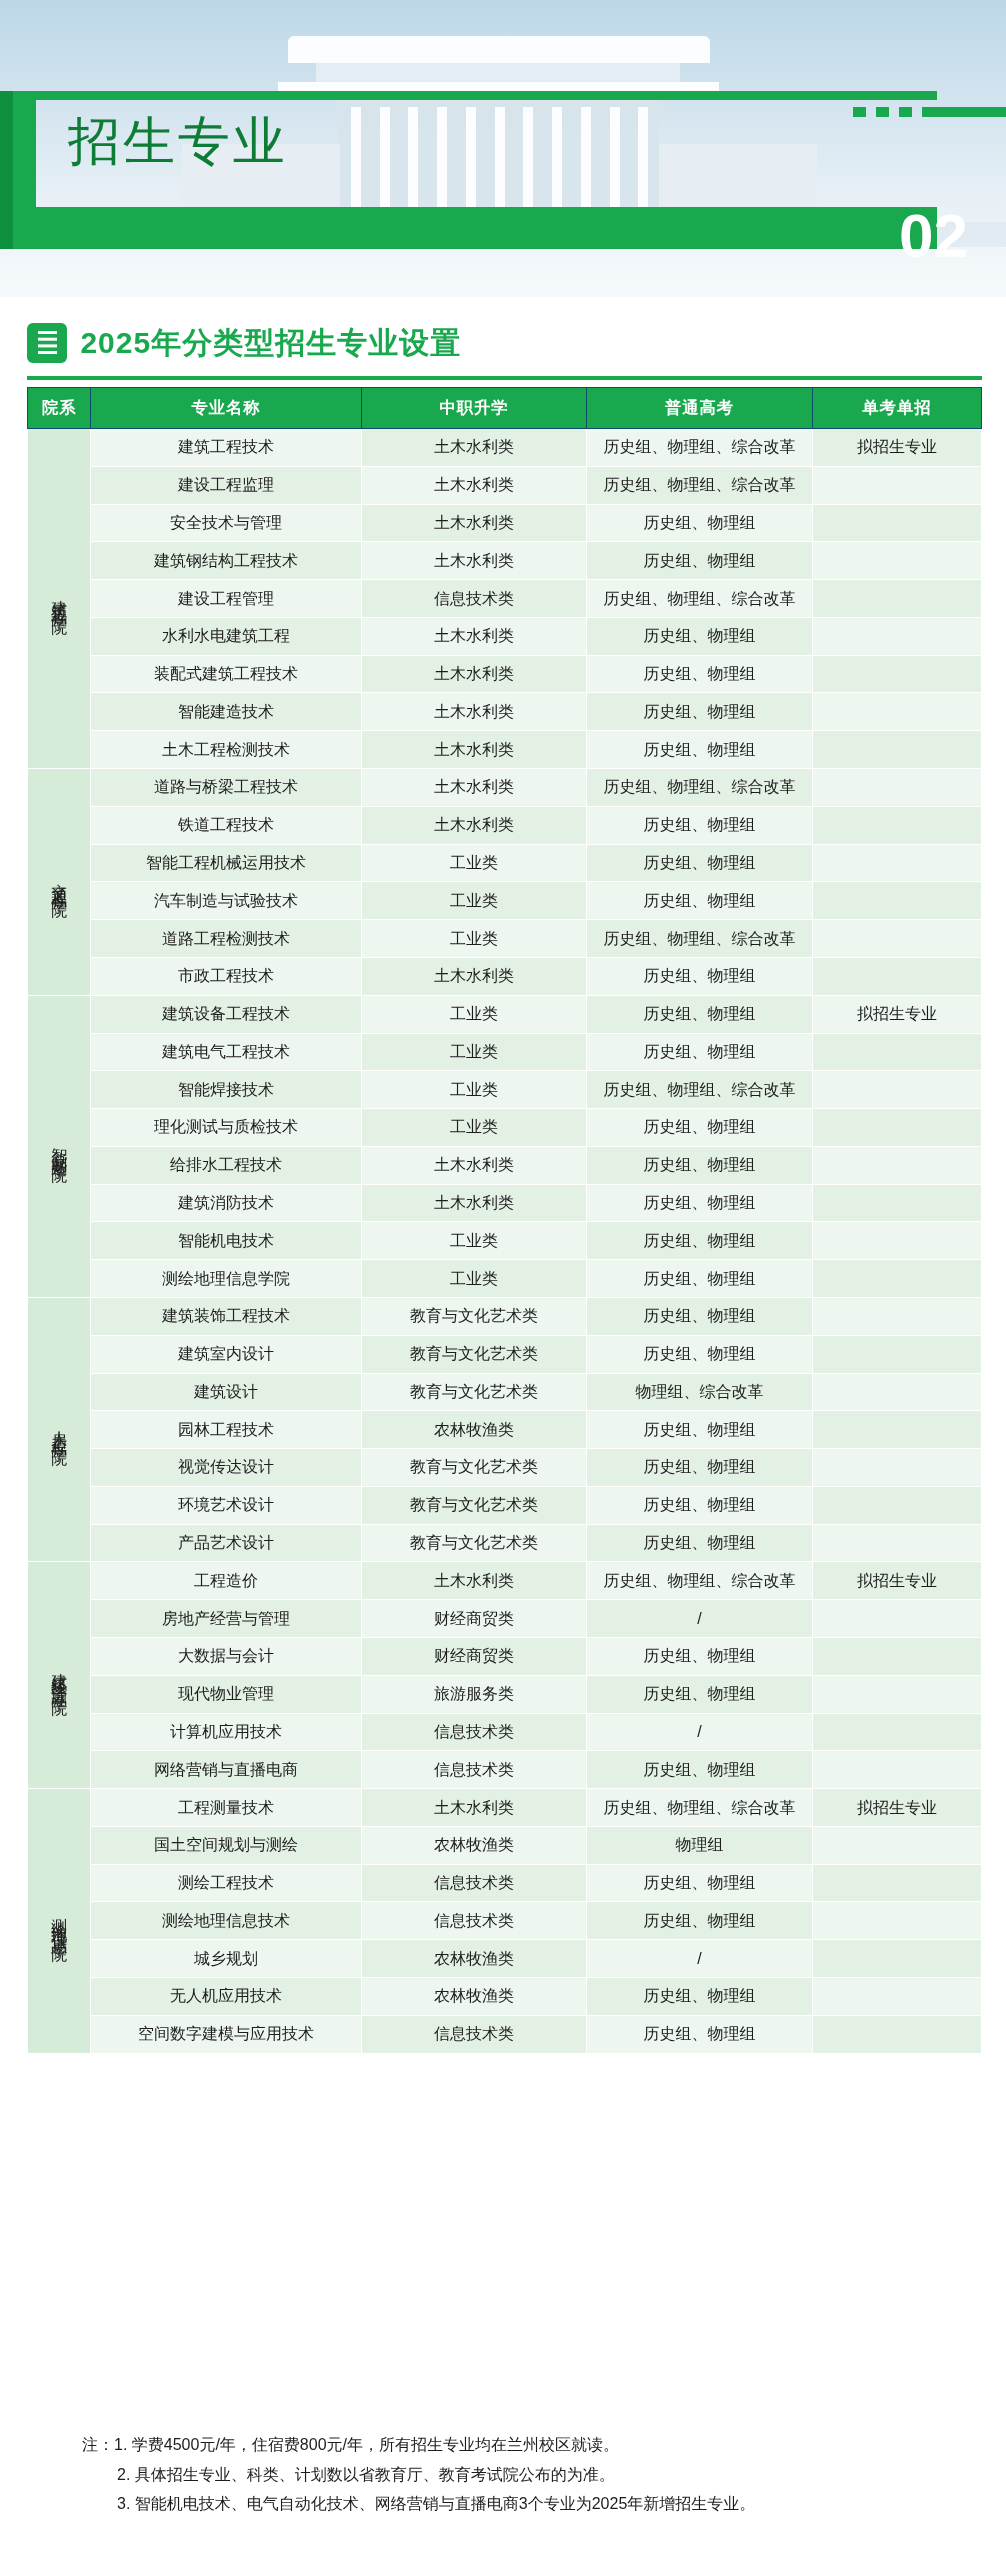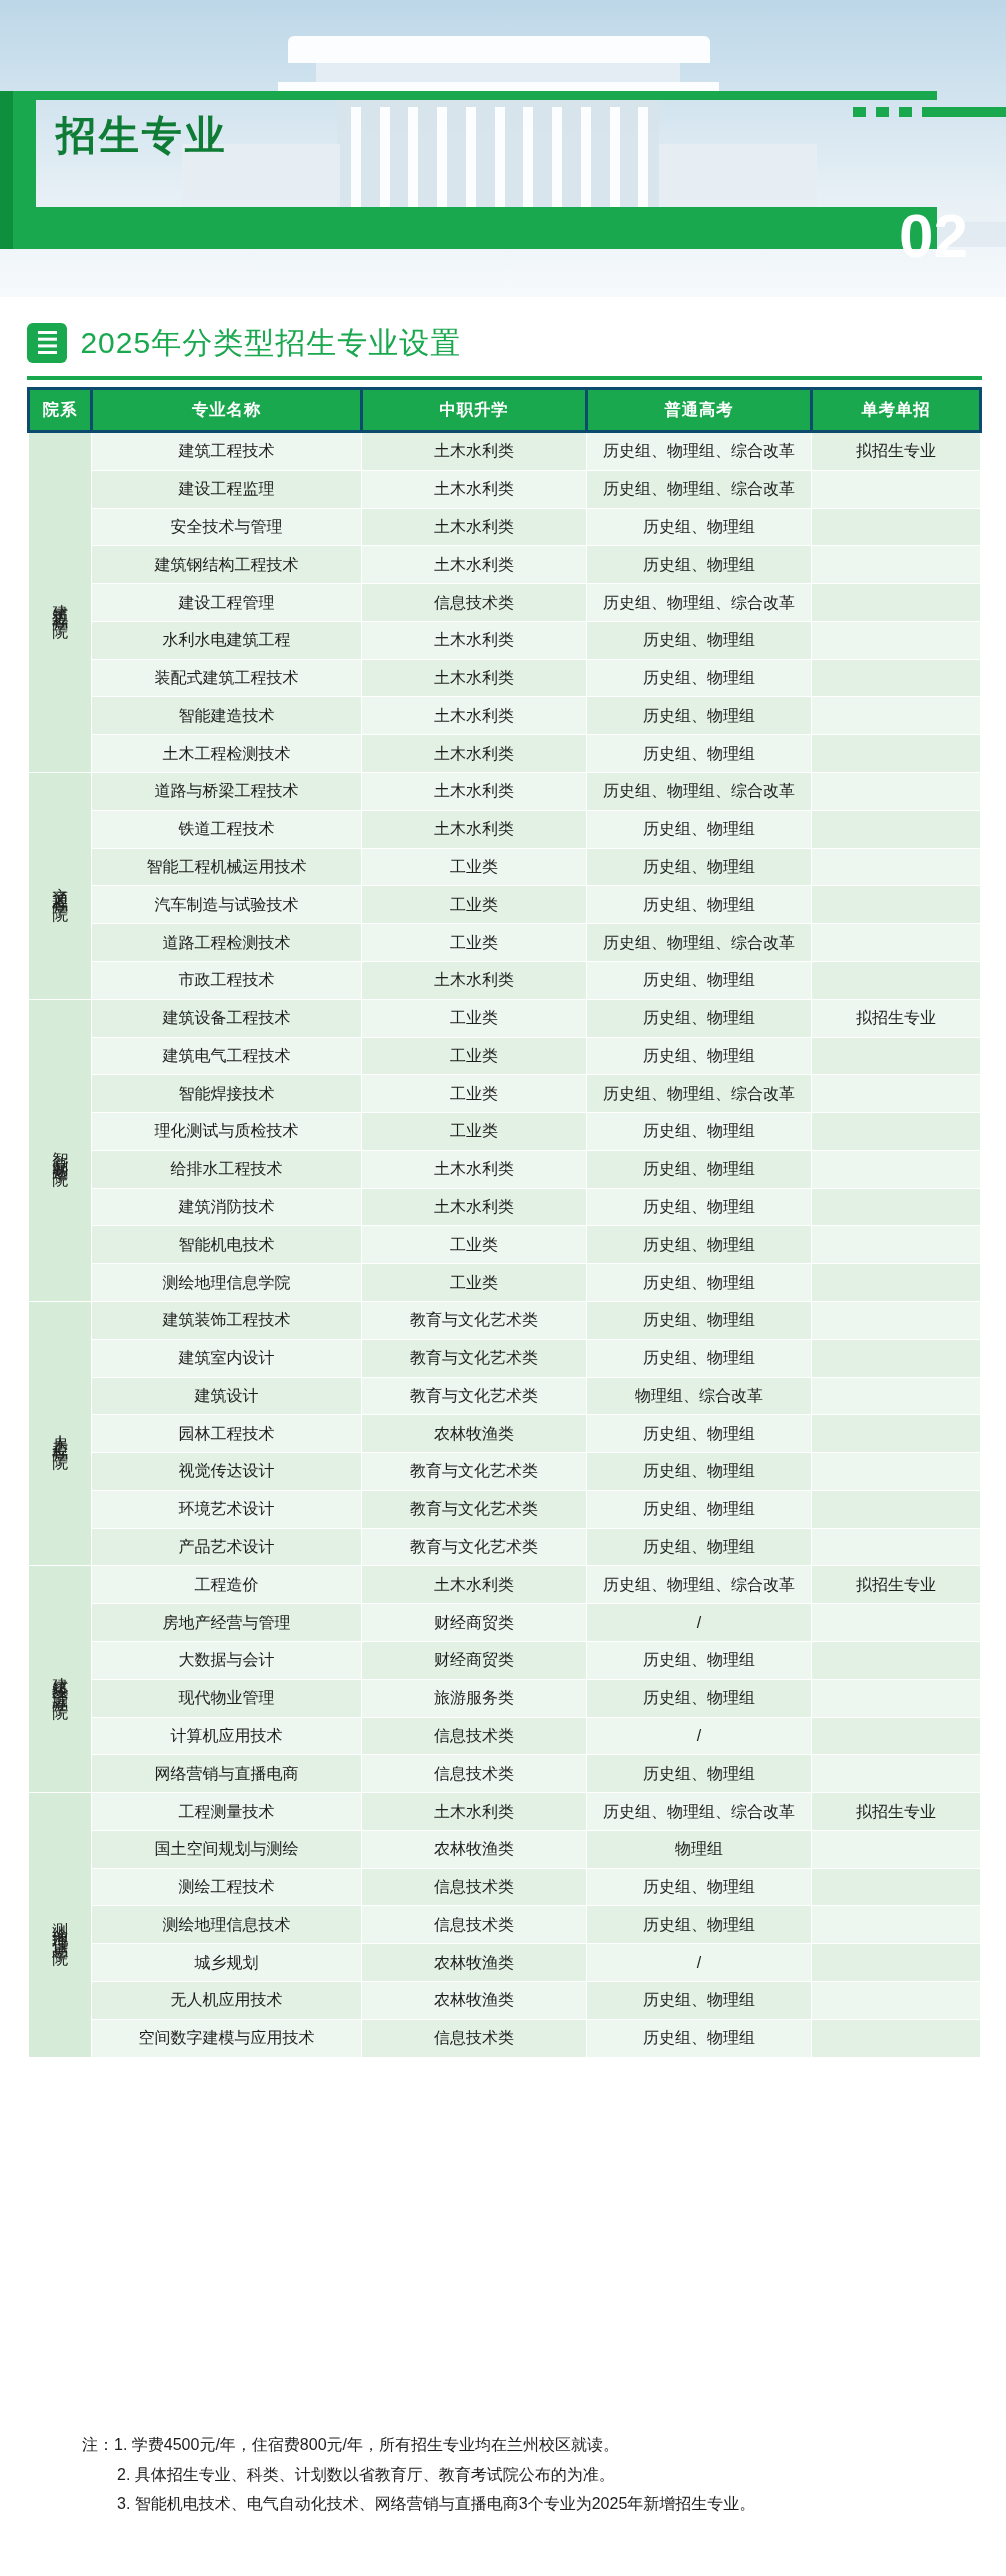--- a/index.html
+++ b/index.html
@@ -75,24 +75,24 @@
   }
   .stripe {
     position: absolute;
     height: 9.6px;
     background: #1aa84f;
     top: 0;
   }
 
   .banner-title {
     position: absolute;
-    left: 56px;
+    left: 68px;
     top: 115px;
-    font-size: 40px;
-    font-weight: bold;
+    font-size: 52px;
+    font-weight: normal;
     color: #0f7c36;
     letter-spacing: 2.9px;
     line-height: 1;
   }
   .banner-sub-wrap {
     position: absolute;
     left: 36px;
     top: 207px;
     width: 901px;
     height: 42px;
@@ -141,21 +141,21 @@
     position: absolute;
     left: 10.5px;
     top: 7.7px;
     width: 19px;
     height: 2.9px;
     background: #fff;
     box-shadow: 0 6.7px 0 #fff, 0 13.4px 0 #fff, 0 20px 0 #fff;
   }
   .sec-title-text {
     font-size: 30px;
-    font-weight: normal;
+    font-weight: bold;
     color: #1aa84f;
     letter-spacing: 1px;
   }
   .sec-underline {
     position: absolute;
     left: 27px;
     top: 376px;
     width: 955px;
     height: 3.8px;
     background: #1aa84f;
@@ -172,21 +172,21 @@
     border-collapse: collapse;
     width: 955px;
     table-layout: fixed;
   }
   table.main th {
     background: #1aa84f;
     color: #fff;
     font-size: 16.3px;
     font-weight: bold;
     height: 38px;
-    border: 3px solid #0c4a6e;
+    border: 1px solid #0c4a6e;
     letter-spacing: 1px;
   }
   table.main td {
     border: 1px solid #ffffff;
     font-size: 16px;
     color: #1d1d1d;
     text-align: center;
     height: 33px;
     padding: 1.9px 2.9px;
     line-height: 1.25;

